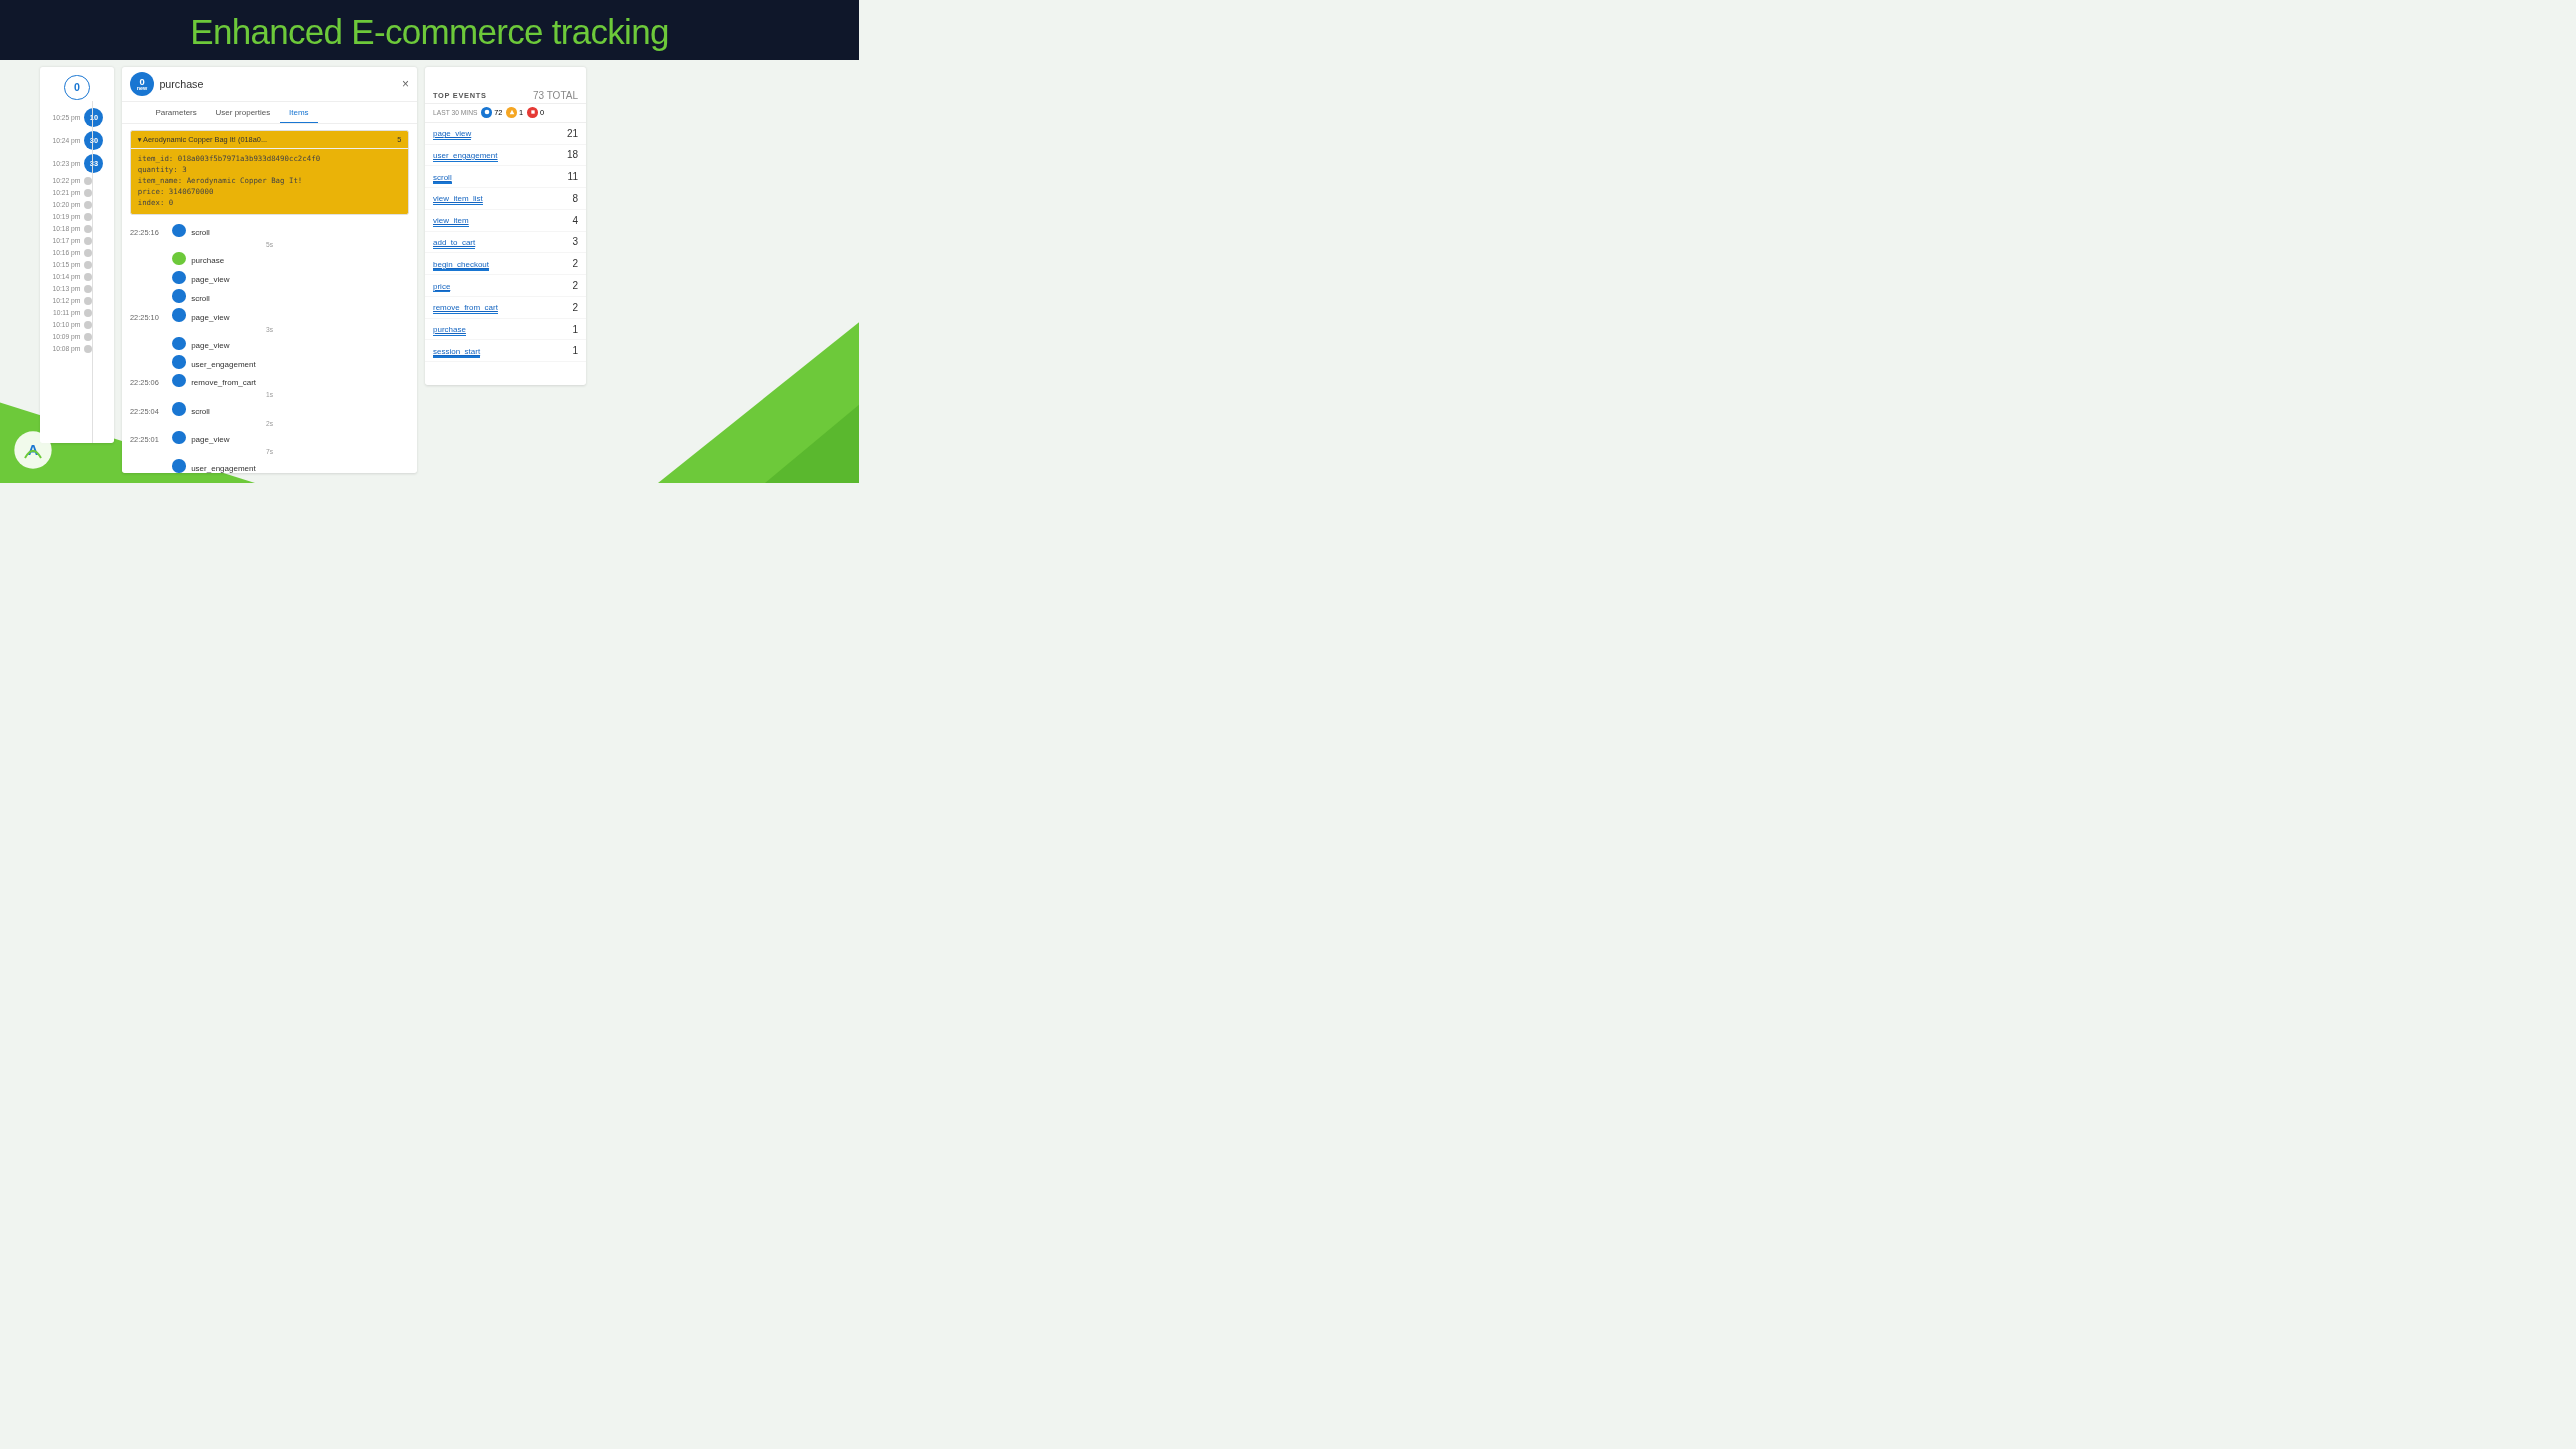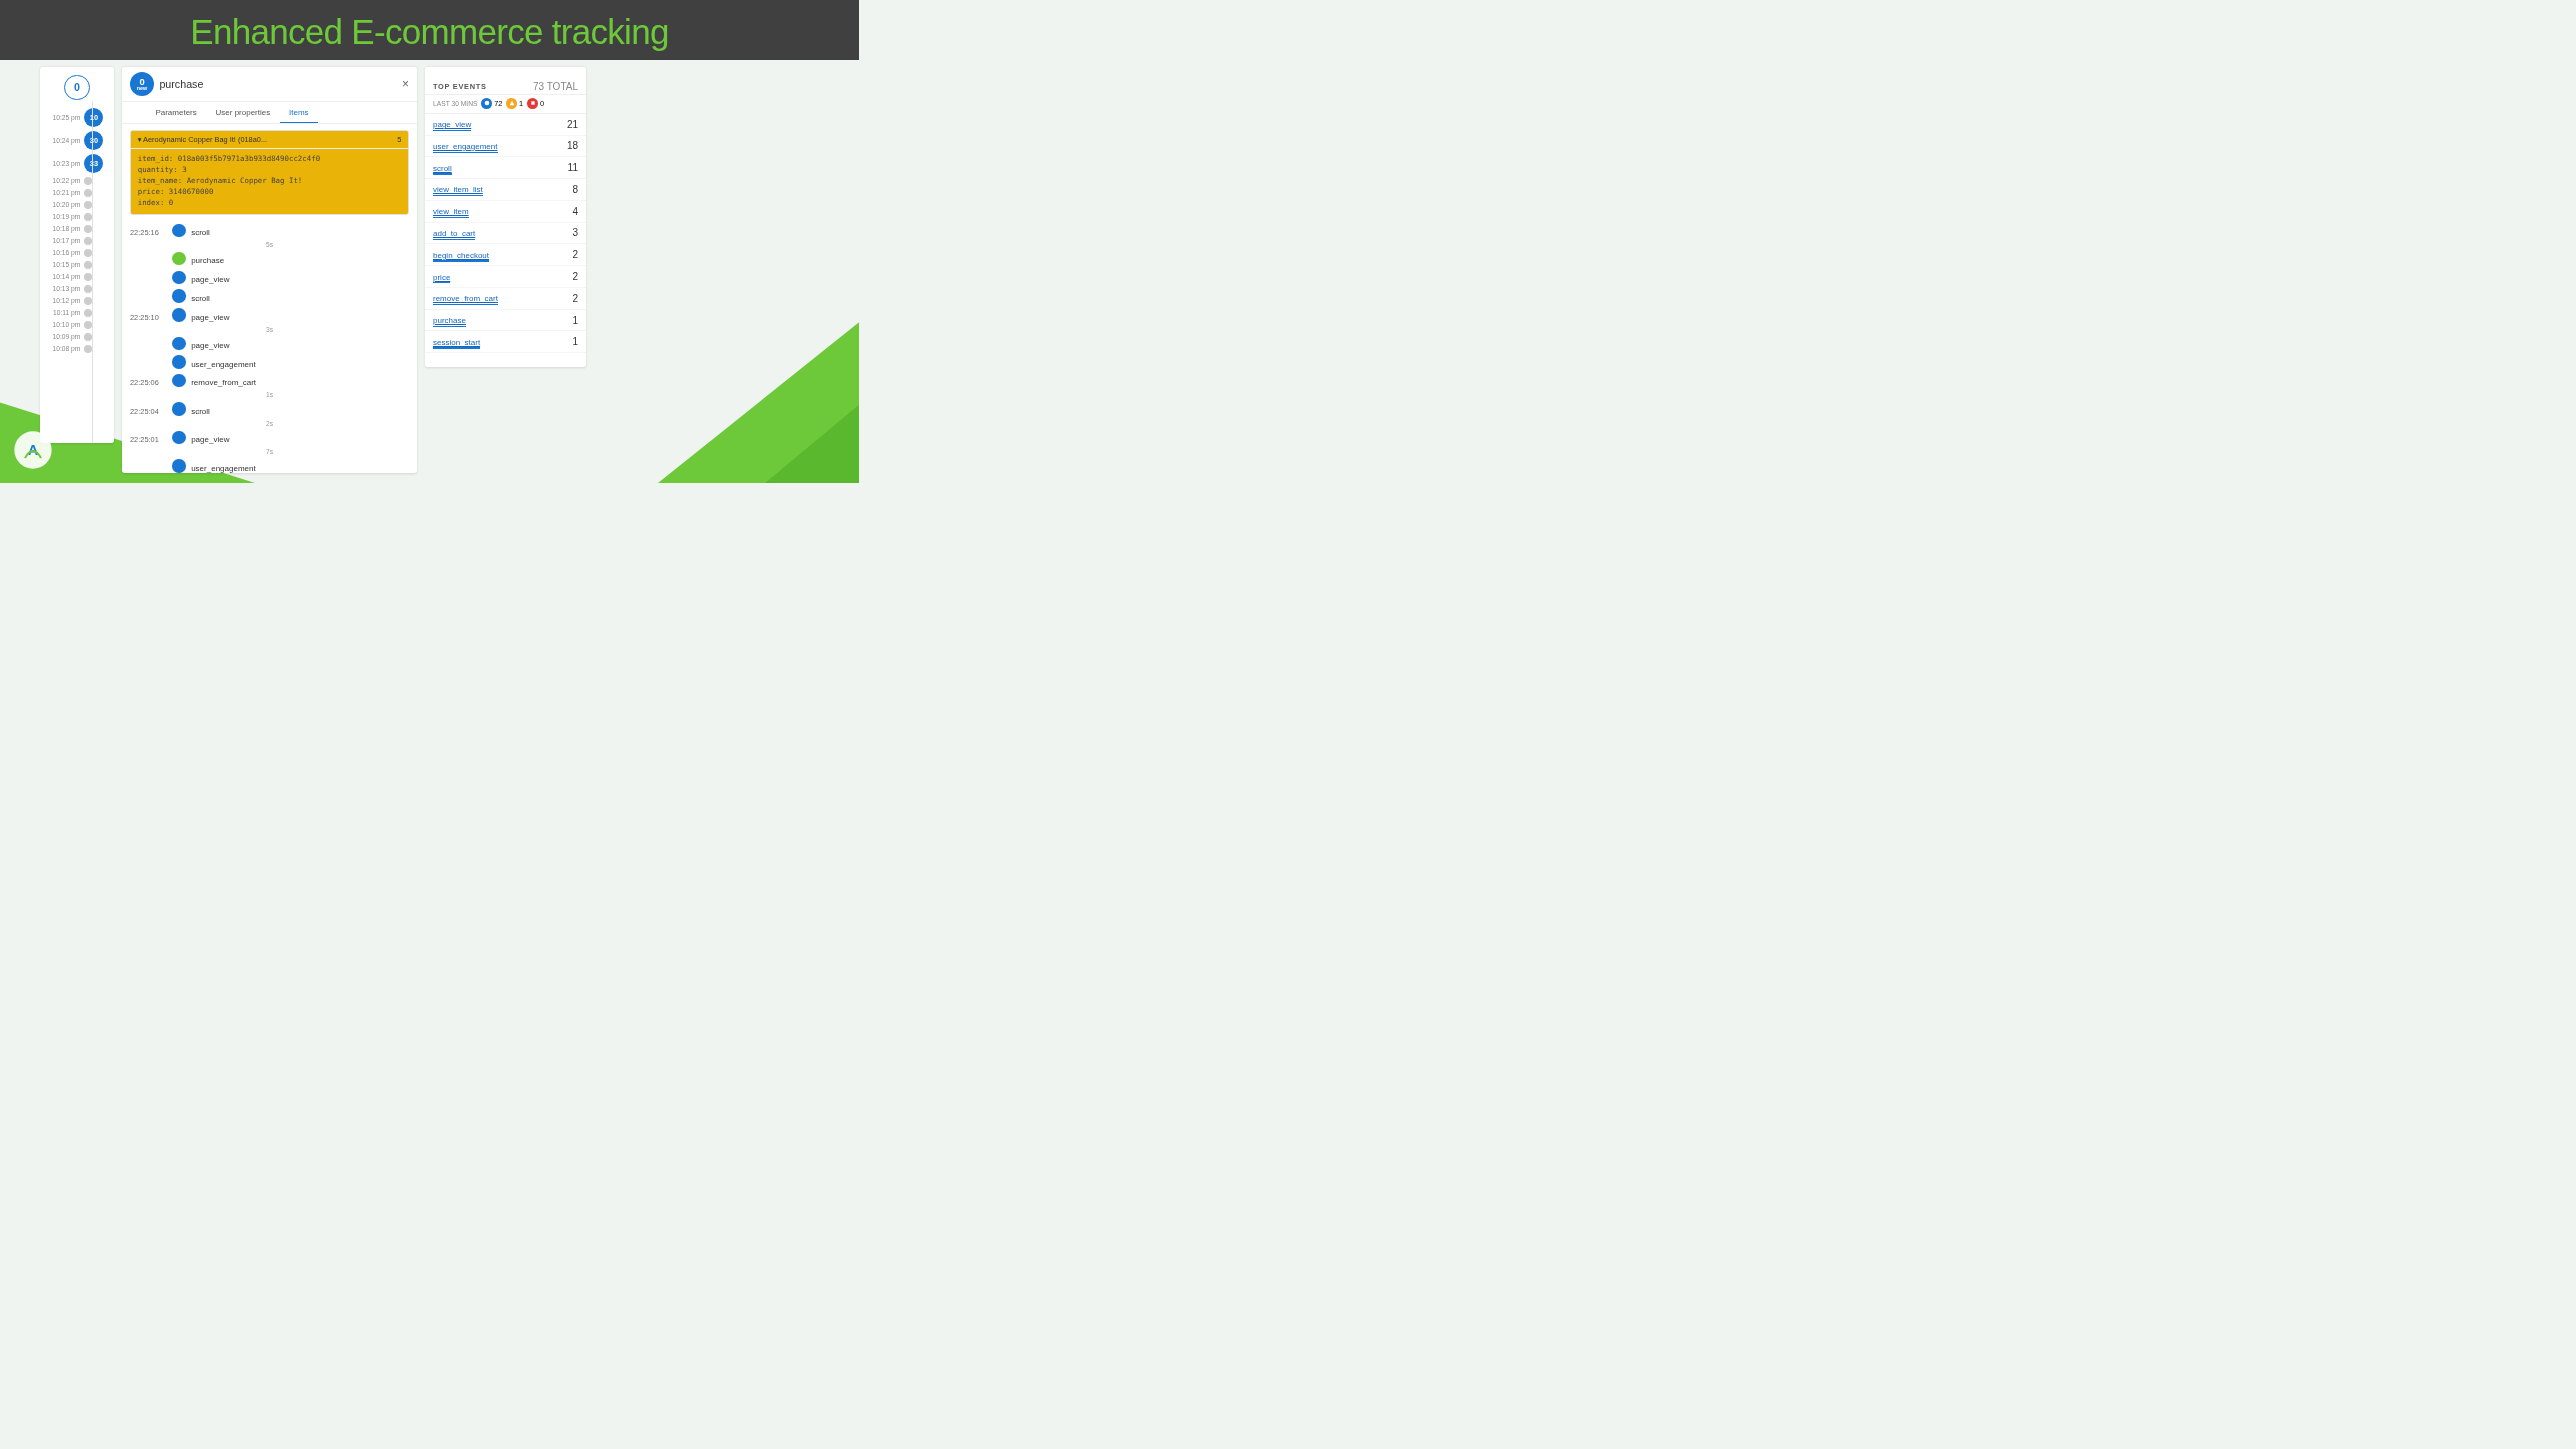--- a/index.html
+++ b/index.html
@@ -43,21 +43,21 @@
       clip-path: polygon(60% 100%, 100% 55%, 100% 100%);
       z-index: 0;
     }
 
     
     .header {
       position: relative;
       z-index: 1;
       text-align: center;
       padding: 12px 0 8px 0;
-      background: #404040;
+      background: #0f172a;
     }
     .header h1 {
       font-size: 35px;
       font-weight: 300;
       color: #6dc93a;
       letter-spacing: -0.7px;
     }
 
     
     .main-area {
@@ -264,21 +264,21 @@
 
     
     .events-panel {
       background: white;
       border-radius: 2.7px;
       width: 161px;
       min-height: 282px;
       margin-left: 8px;
       margin-top: 6.7px;
       box-shadow: 0 0.7px 2.7px rgba(0,0,0,0.12);
-      padding: 14px 0;
+      padding: 23px 0;
     }
     .events-panel-header {
       display: flex;
       justify-content: space-between;
       align-items: center;
       padding: 0 8px 2.7px 8px;
       border-bottom: 0.7px solid #eee;
     }
     .top-events-label {
       font-size: 7.4px;

